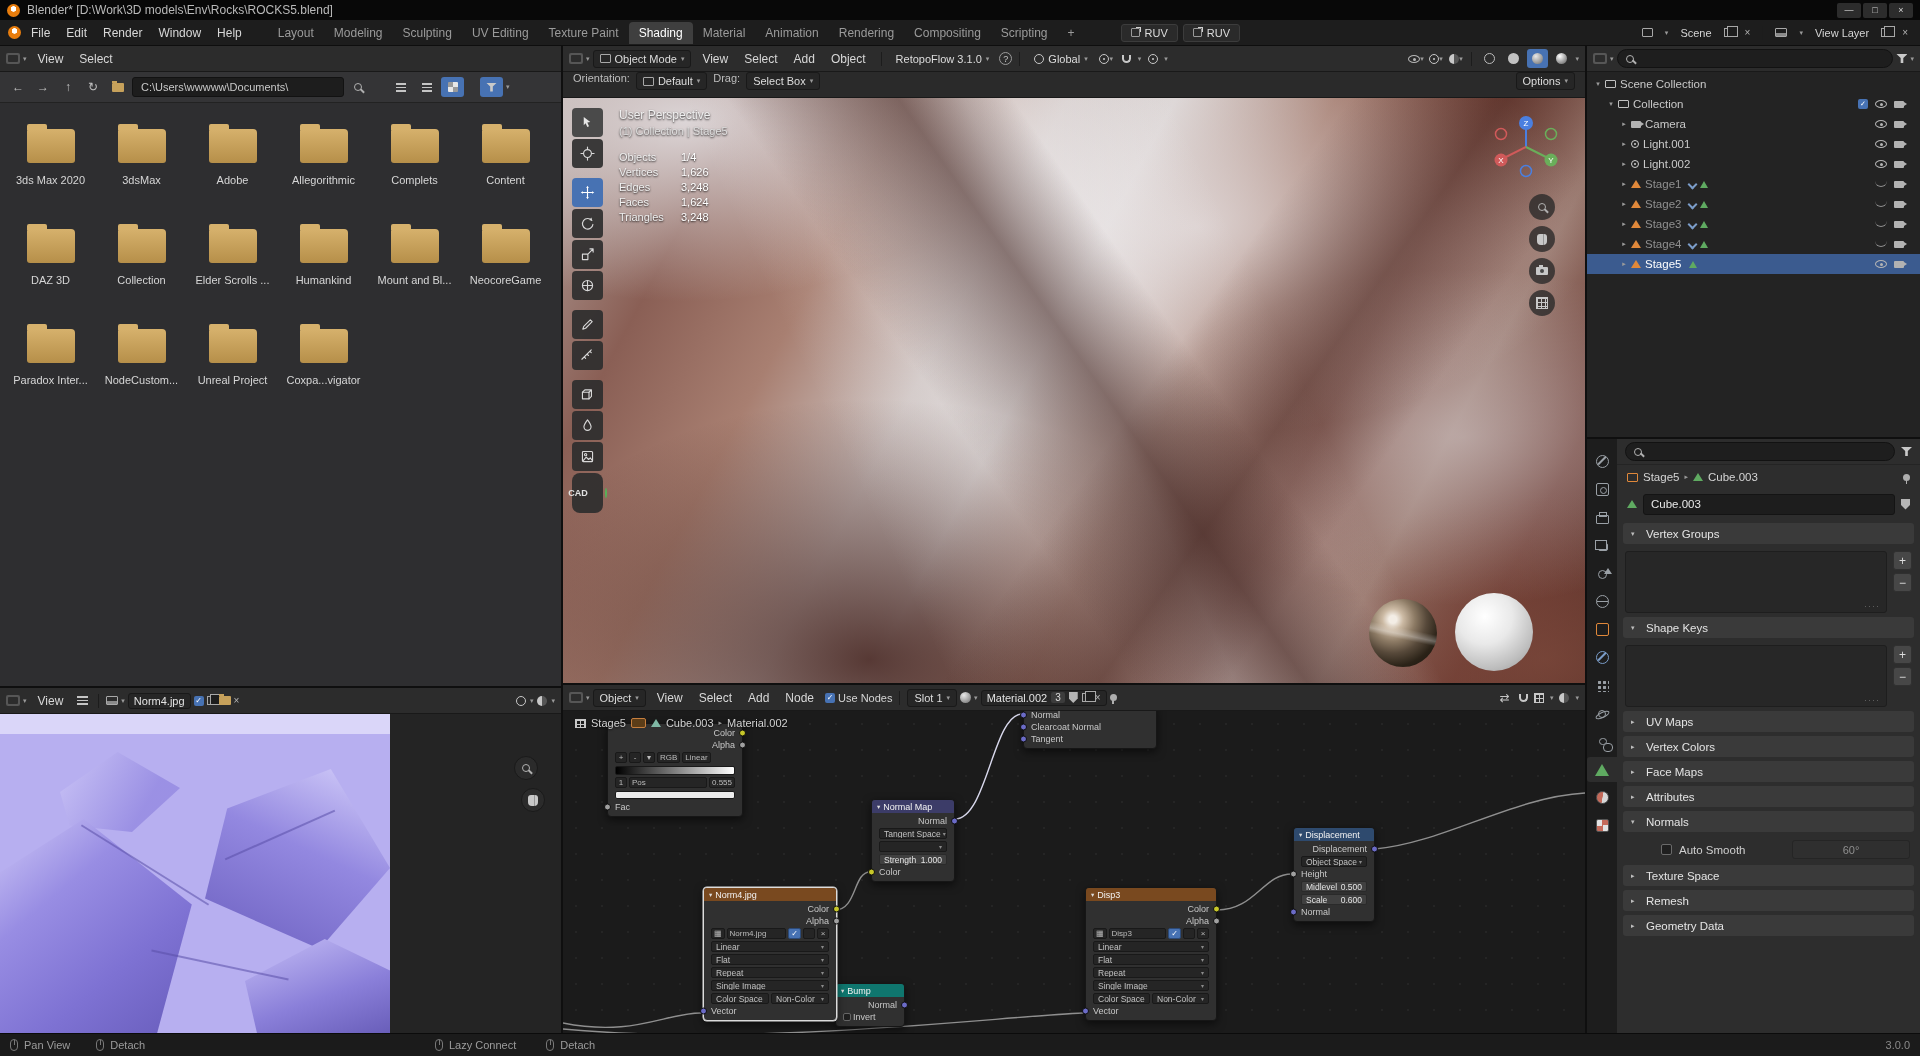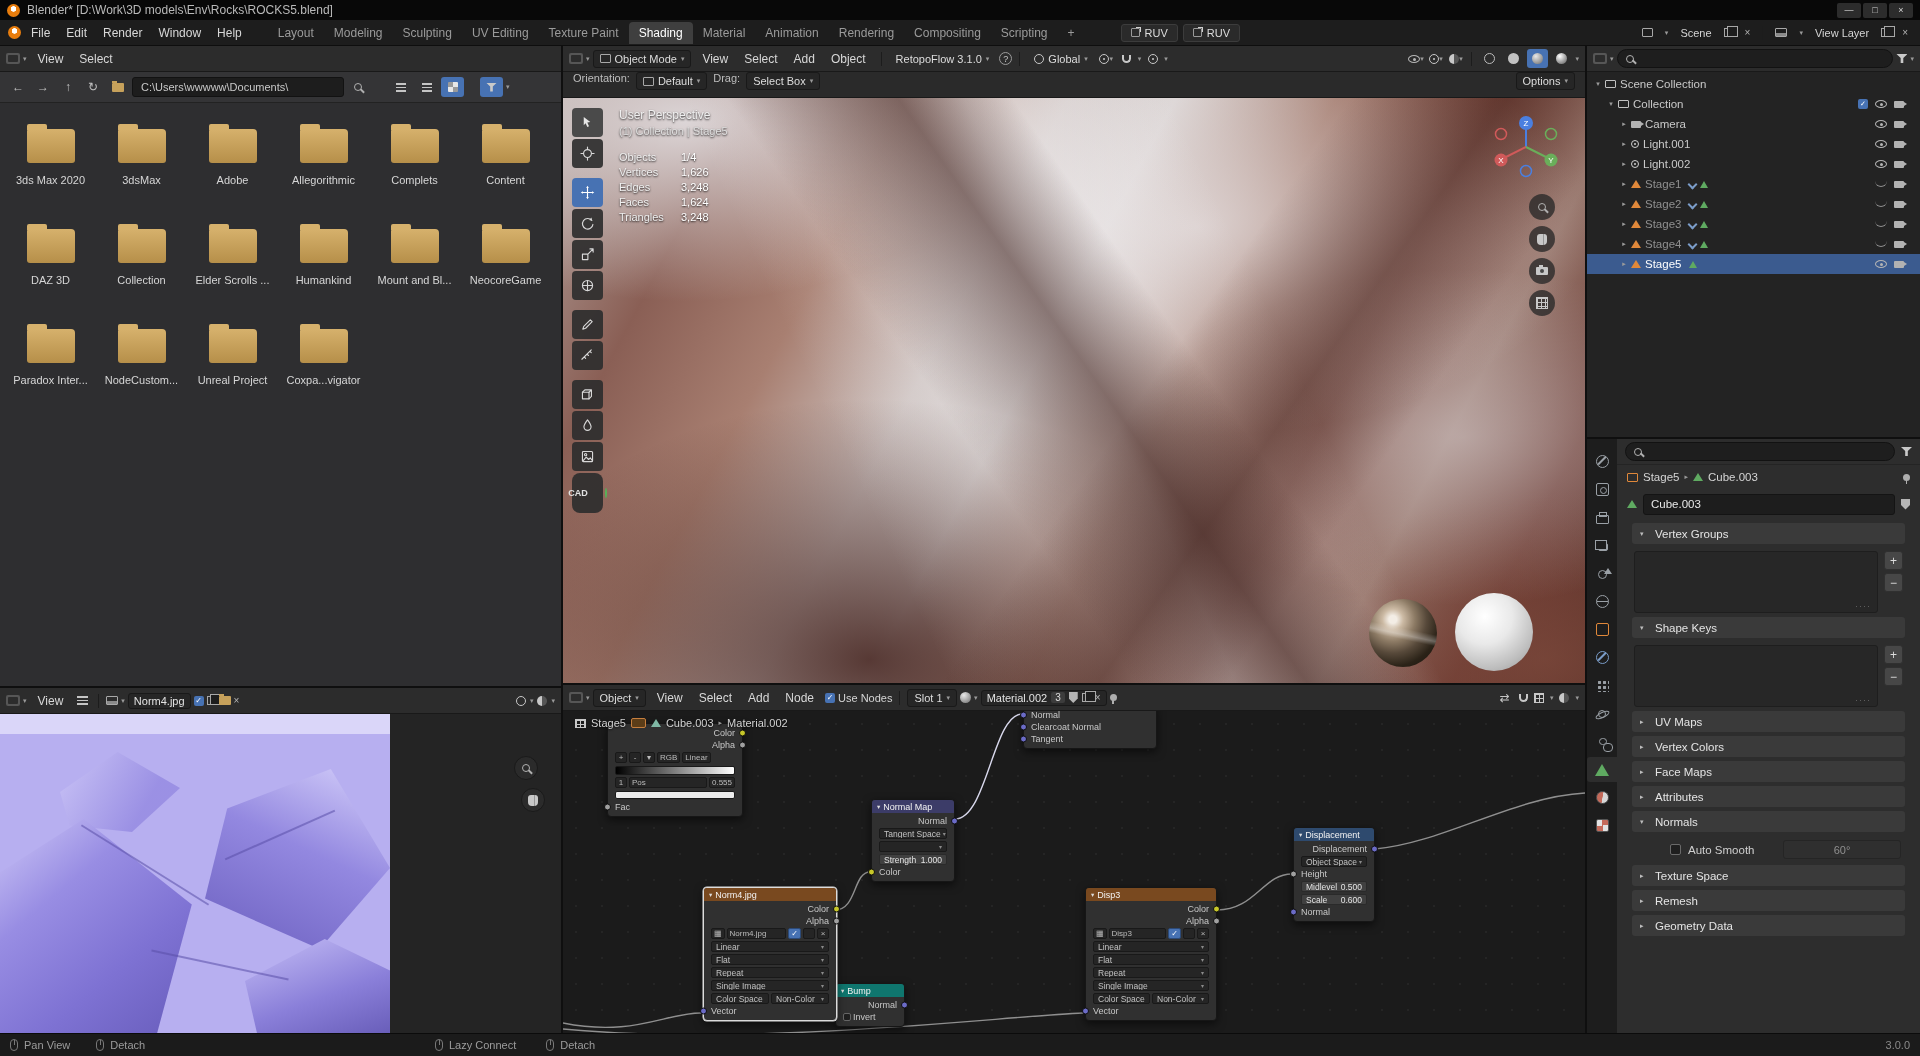--- a/index.html
+++ b/index.html
@@ -210,21 +210,21 @@
 .pt-constraints{border:1.5px solid #9aa0a6;border-radius:4px;width:8px;height:7px;margin-left:1px}
 .pt-constraints::after{content:"";position:absolute;left:3px;top:4px;width:8px;height:7px;border:1.5px solid #9aa0a6;border-radius:4px;background:#1d1d1d}
 .pt-object-data{width:0;height:0;border-left:7px solid transparent;border-right:7px solid transparent;border-bottom:12px solid #5faa61}
 .pt-material{border-radius:50%;background:linear-gradient(100deg,#c46a5a 48%,#d8d8d8 52%);border:1px solid #555}
 .pt-texture{background:conic-gradient(#c46a5a 0 25%,#e3e3e3 0 50%,#c46a5a 0 75%,#e3e3e3 0);border-radius:2px;border:1px solid #555}
 .pmain{flex:1;position:relative;overflow:hidden}
 .phdr{height:26px;display:flex;align-items:center;gap:6px;padding:0 8px;border-bottom:1px solid #242424}
 .pcrumb{height:24px;display:flex;align-items:center;gap:5px;padding:0 10px;font-size:11.5px;color:#d5d5d5}
 .pname-row{height:30px;display:flex;align-items:center;gap:6px;padding:0 10px}
 .pname{flex:1;height:21px;background:#1d1d1d;border:1px solid #141414;border-radius:3px;display:flex;align-items:center;gap:6px;padding:0 7px;font-size:11.5px;color:#e8e8e8}
-.psec{margin:4px 15px}
+.psec{margin:4px 6px}
 .psec-hdr{display:flex;align-items:center;gap:7px;background:#3a3a3a;border-radius:3px;height:21px;padding:0 8px;font-size:11.5px;color:#e4e4e4}
 .psec-car{font-size:7px;color:#bdbdbd;width:8px}
 .plist{display:flex;gap:6px;margin:7px 2px 4px}
 .plist-box{flex:1;height:62px;background:#272727;border:1px solid #1e1e1e;border-radius:3px;position:relative}
 .plist-box::after{content:"····";position:absolute;right:6px;bottom:1px;color:#666;font-size:9px;letter-spacing:1px}
 .plist-btns{display:flex;flex-direction:column;gap:3px}
 .pbtn{width:19px;height:19px;background:#474747;border:1px solid #303030;border-radius:3px;color:#ddd;display:flex;align-items:center;justify-content:center;font-size:12px}
 .pnormals{display:flex;align-items:center;gap:7px;margin:8px 4px 6px 38px}
 .pcb{width:11px;height:11px;border:1px solid #6a6a6a;border-radius:2px;background:#1f1f1f;flex:none}
 .plbl{font-size:11.5px;color:#cfcfcf}

